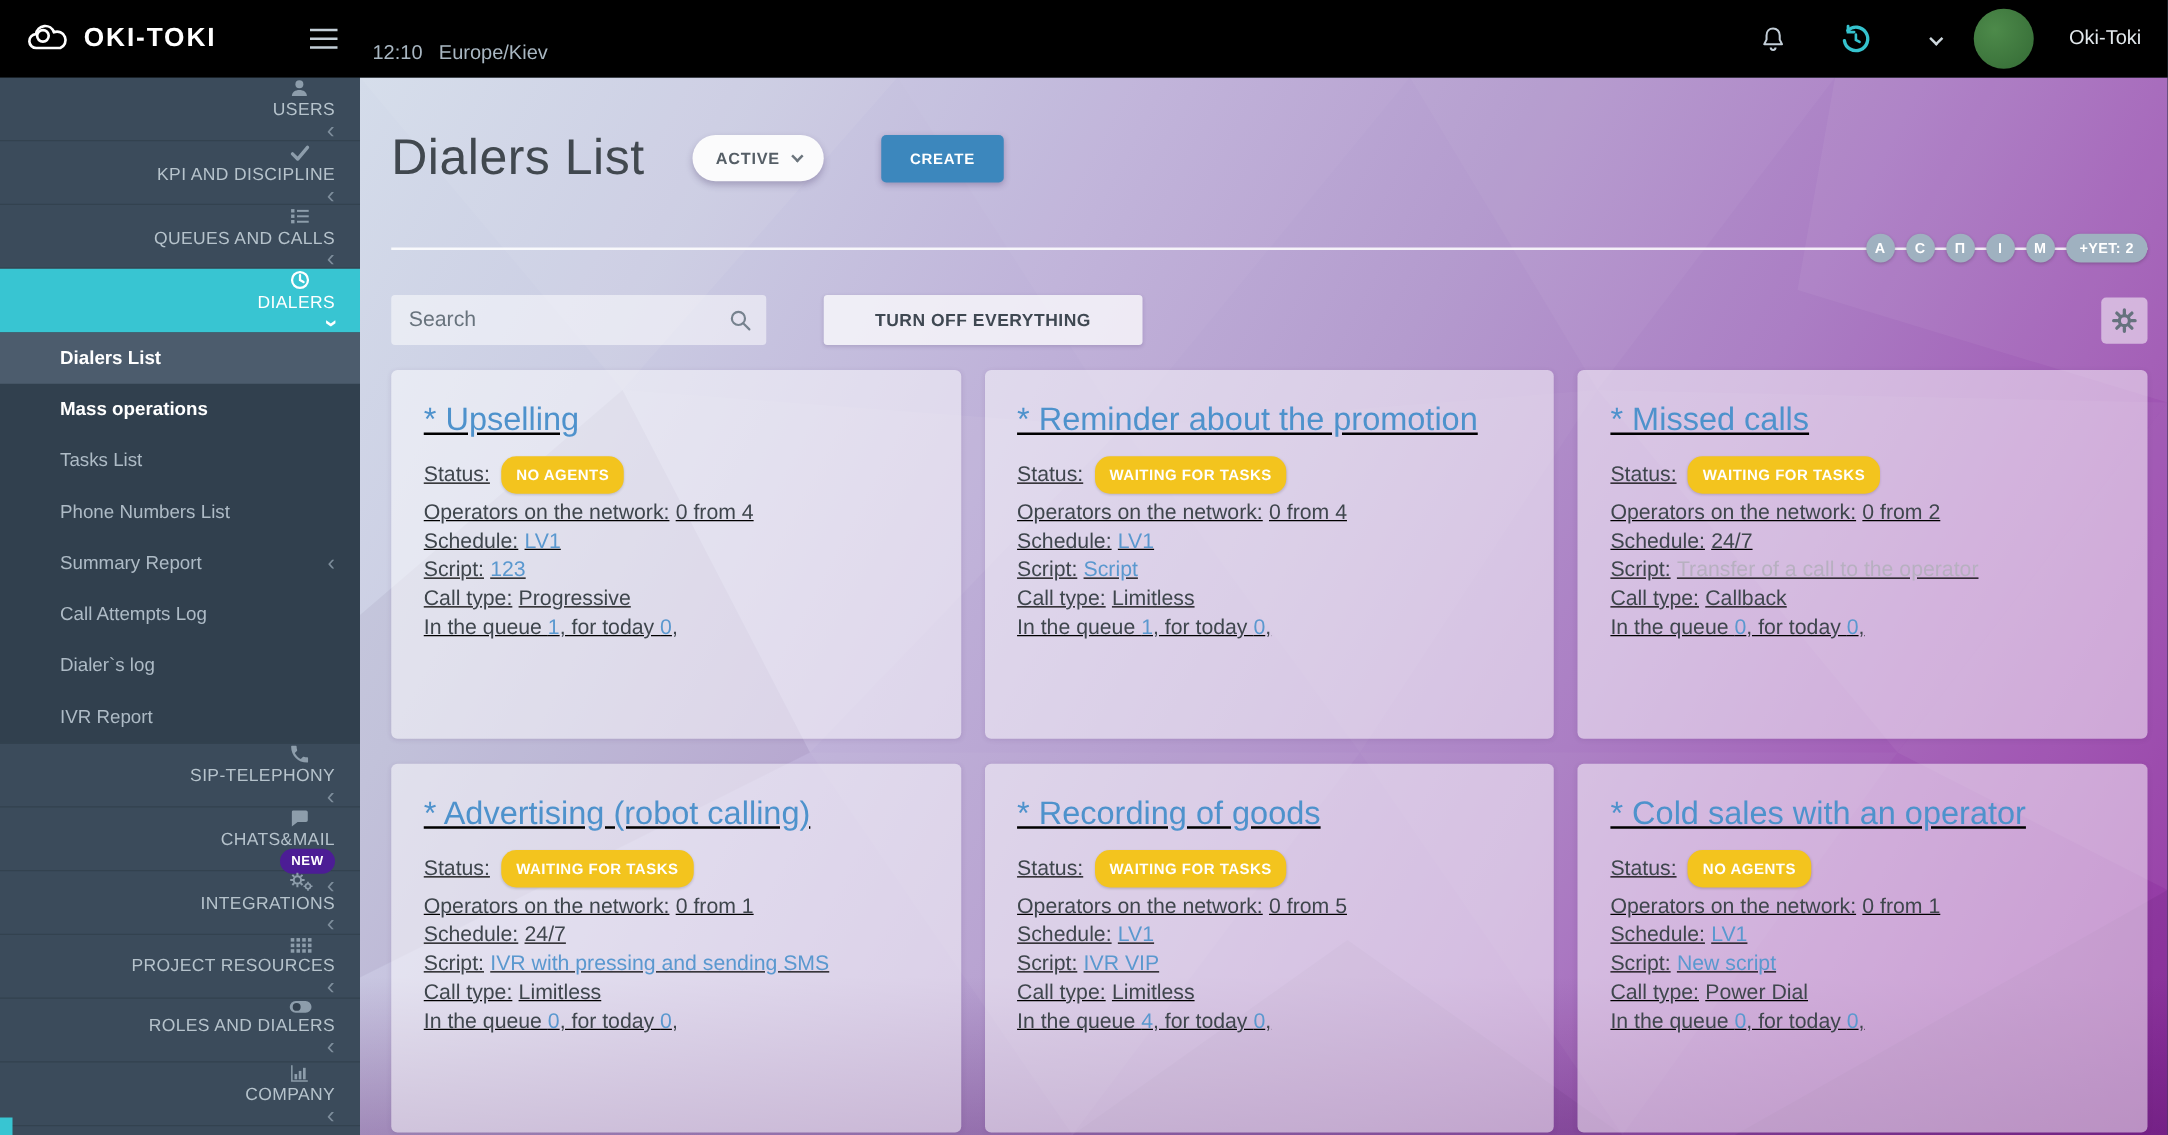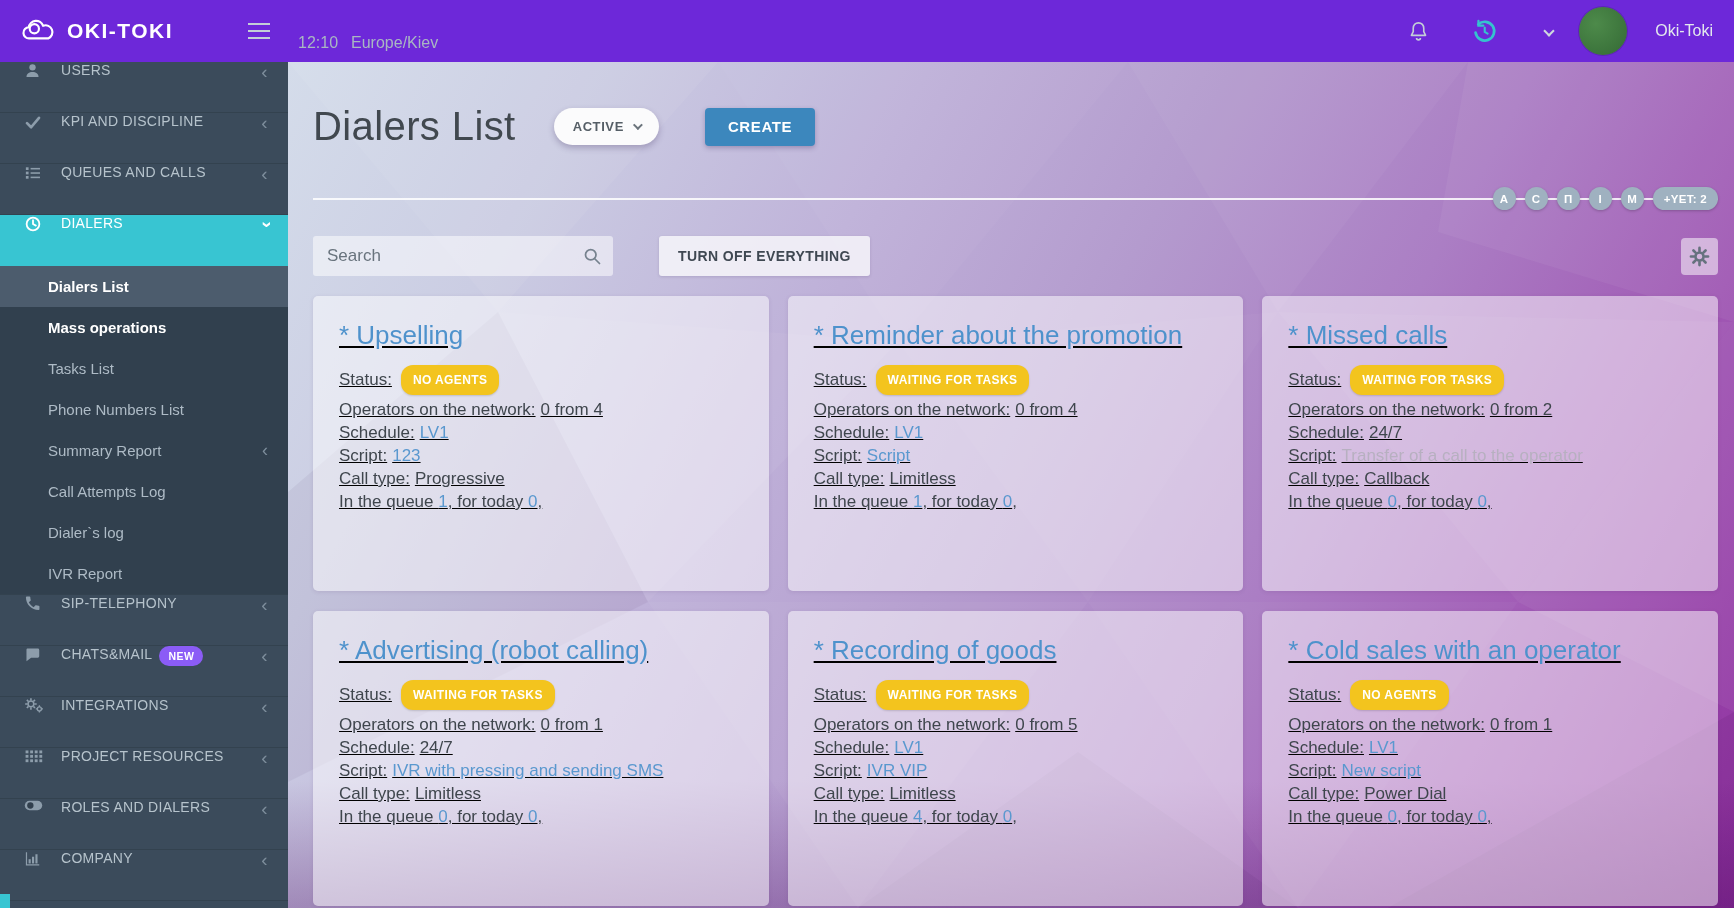--- a/index.html
+++ b/index.html
@@ -1,93 +1,93 @@
 <!DOCTYPE html>
 <html><head>
 <meta charset="utf-8">
 <style>
   * { box-sizing: border-box; }
   html,body { margin:0; padding:0; width:1734px; height:908px; overflow:hidden;
     font-family:"Liberation Sans","DejaVu Sans",sans-serif; background:#2c3b49; }
 
   
-  .topbar { position:absolute; top:0; left:0; width:1734px; height:62px; background:#6d28d9;
+  .topbar { position:absolute; top:0; left:0; width:1734px; height:62px; background:#000000;
     display:flex; align-items:center; z-index:30; }
   .logo { display:flex; align-items:center; gap:10px; padding-left:20px; width:212px; cursor:pointer; }
   .logo-text { color:#fff; font-size:21px; font-weight:bold; letter-spacing:1.5px; }
   .hamburger { margin-left:30px; display:flex; flex-direction:column; gap:5px; cursor:pointer; padding:6px; }
   .hamburger span { display:block; width:22px; height:2px; background:#c3ced7; }
   .time { margin-left:22px; color:#a9b7c2; font-size:16px;margin-top:24px; }
   .time .tz { margin-left:13px; }
   .topbar-right { margin-left:auto; display:flex; align-items:center; padding-right:21px; }
   .icon-btn { background:none; border:none; cursor:pointer; padding:0; display:flex; align-items:center; }
   .bell-btn { margin-right:42px; }
   .hist-btn { margin-right:48px; }
   .chev-btn { margin-right:26px; }
   .chev-down { width:8px; height:8px; border-right:2px solid #cfd8de; border-bottom:2px solid #cfd8de;
     transform:rotate(45deg); display:inline-block; }
   .avatar { width:48px; height:48px; border-radius:50%; margin-right:28px; cursor:pointer;
     background:radial-gradient(circle at 35% 35%, #4d8a4a, #346a35); box-shadow:0 0 0 1px rgba(0,0,0,.15); }
   .account { color:#e3e9ed; font-size:16px; cursor:pointer; }
 
   
   .sidebar { position:absolute; top:62px; left:0; width:288px; bottom:0; background:#3b4b5b; z-index:20; }
-  .side-item { height:51px; display:flex; align-items:flex-start; padding:0 20px 0 24px;
-    border-bottom:1px solid #33424f; color:#b6c3cc; font-size:14px; letter-spacing:.3px; cursor:pointer; }
+  .side-item { height:51px; display:flex; align-items:flex-end; padding:0 20px 0 24px;
+    border-bottom:1px solid #33424f; color:#b6c3cc; font-size:14px; letter-spacing:.3px; cursor:pointer;flex-direction:column; }
   .side-item .sicon { width:28px; margin-right:9px; display:flex; align-items:center; color:#8d9dab; flex:none; }
   .side-item .chev { margin-left:auto; color:#7e8e9c; font-size:19px; line-height:1; }
   .side-item.active { background:#38c5d2; color:#fff; border-bottom-color:#38c5d2; }
   .side-item.active .sicon, .side-item.active .chev { color:#fff; }
   .chev.point-down { display:inline-block; transform:rotate(-90deg); font-weight:bold; }
   .submenu { background:#31404e; border-bottom:1px solid #33424f; }
   .sub-item { height:41px; display:flex; align-items:center; padding:0 20px 0 48px;
     color:#aebbc6; font-size:15px; cursor:pointer; }
   .sub-item.current { background:#4c5c6d; color:#fff; font-weight:bold; }
   .sub-item.bold { color:#fff; font-weight:bold; }
   .sub-item .chev { margin-left:auto; color:#7e8e9c; font-size:18px; }
-  .new-badge { background:#8b5cf6; color:#fff; font-size:10.5px; font-weight:bold; letter-spacing:.5px;
+  .new-badge { background:#4c1d95; color:#fff; font-size:10.5px; font-weight:bold; letter-spacing:.5px;
     padding:4px 9px; border-radius:10px; margin-left:7px; }
   .teal-sliver { position:absolute; left:0; bottom:0; width:10px; height:14px; background:#38c5d2; }
 
   
   .main { position:absolute; left:288px; top:62px; width:1446px; bottom:0; overflow:hidden;
     background:
       linear-gradient(to bottom, rgba(0,0,0,0) 85%, rgba(74,8,96,.30) 100%),
       linear-gradient(118deg, #d4dcea 0%, #cbcde3 16%, #bfb2d9 34%, #b49bce 50%, #ab7ec4 66%, #a058b4 82%, #8f2f9f 100%); }
   .facets { position:absolute; left:0; top:0; width:100%; height:100%; }
   .content { position:relative; height:100%; padding:0 16px 0 25px; }
 
   .title-row { display:flex; align-items:center; padding-top:42px; }
   h1.page-title { margin:0; font-size:40px; font-weight:300; color:#41484f; letter-spacing:.4px; }
   .active-pill { margin-left:38px; height:37px; padding:0 19px; border:none; border-radius:19px;
     background:#fbfbfc; box-shadow:0 3px 6px rgba(55,35,85,.28); color:#555e66; font-size:13px;
     font-weight:bold; letter-spacing:.6px; display:flex; align-items:center; gap:9px; cursor:pointer;
     font-family:inherit; }
   .pill-chev { width:7px; height:7px; border-right:2px solid #6b747c; border-bottom:2px solid #6b747c;
     transform:rotate(45deg) translateY(-2px); }
   .create-btn { margin-left:46px; height:38px; padding:0 23px; border:none; border-radius:4px;
-    background:#3c87bd; color:#fff; font-size:15px; font-weight:bold; letter-spacing:.6px;
+    background:#3c87bd; color:#fff; font-size:12px; font-weight:bold; letter-spacing:.6px;
     cursor:pointer; box-shadow:0 2px 5px rgba(55,35,85,.3); font-family:inherit; }
 
   .hr-row { position:relative; margin-top:38px; height:24px; }
   .hrline { position:absolute; left:0; right:0; top:11px; height:2px; background:rgba(255,255,255,.85); }
   .badges { position:absolute; right:0; top:0; display:flex; align-items:center; gap:9px; }
   .gbadge { min-width:23px; height:23px; padding:0 6px; border-radius:12px; background:#9fb1c0; color:#fff;
     font-size:11.5px; font-weight:bold; display:flex; align-items:center; justify-content:center;
     cursor:pointer; box-shadow:0 1px 3px rgba(0,0,0,.22); letter-spacing:.3px; }
   .gbadge.pill { padding:0 11px; }
 
   .controls { margin-top:25px; display:flex; align-items:center; }
   .search-wrap { position:relative; width:300px; }
   .search-wrap input { width:100%; height:40px; border:none; border-radius:3px;
     background:rgba(255,255,255,.52); padding:0 42px 0 14px; font-size:17px; color:#3f464d;
     font-family:inherit; outline:none; }
   .search-wrap input::placeholder { color:#68737d; opacity:1; }
   .search-icon { position:absolute; right:11px; top:10px; pointer-events:none; }
-  .turnoff { margin-left:46px; height:40px; padding:0 19px; border:none; border-radius:3px;
+  .turnoff { margin-left:46px; height:40px; padding:0 41px; border:none; border-radius:3px;
     background:rgba(251,251,252,.78); color:#3f4852; font-size:14px; font-weight:bold;
     letter-spacing:.4px; cursor:pointer; font-family:inherit; box-shadow:0 1px 3px rgba(55,35,85,.15); }
   .gearbtn { margin-left:auto; width:37px; height:37px; border:none; border-radius:4px;
     background:rgba(255,255,255,.52); cursor:pointer; display:flex; align-items:center;
     justify-content:center; color:#66727e; }
 
   .grid { margin-top:20px; display:grid; grid-template-columns:repeat(3,1fr); gap:20px 19px;text-decoration:underline; }
   .card { background:rgba(255,255,255,.5); border-radius:5px; padding:22px 26px; height:295px;
     overflow:hidden; box-shadow:0 1px 4px rgba(70,30,100,.12); }
   .card-title { display:block; color:#4e92cc; font-size:26px; line-height:35px; margin-bottom:12px;

